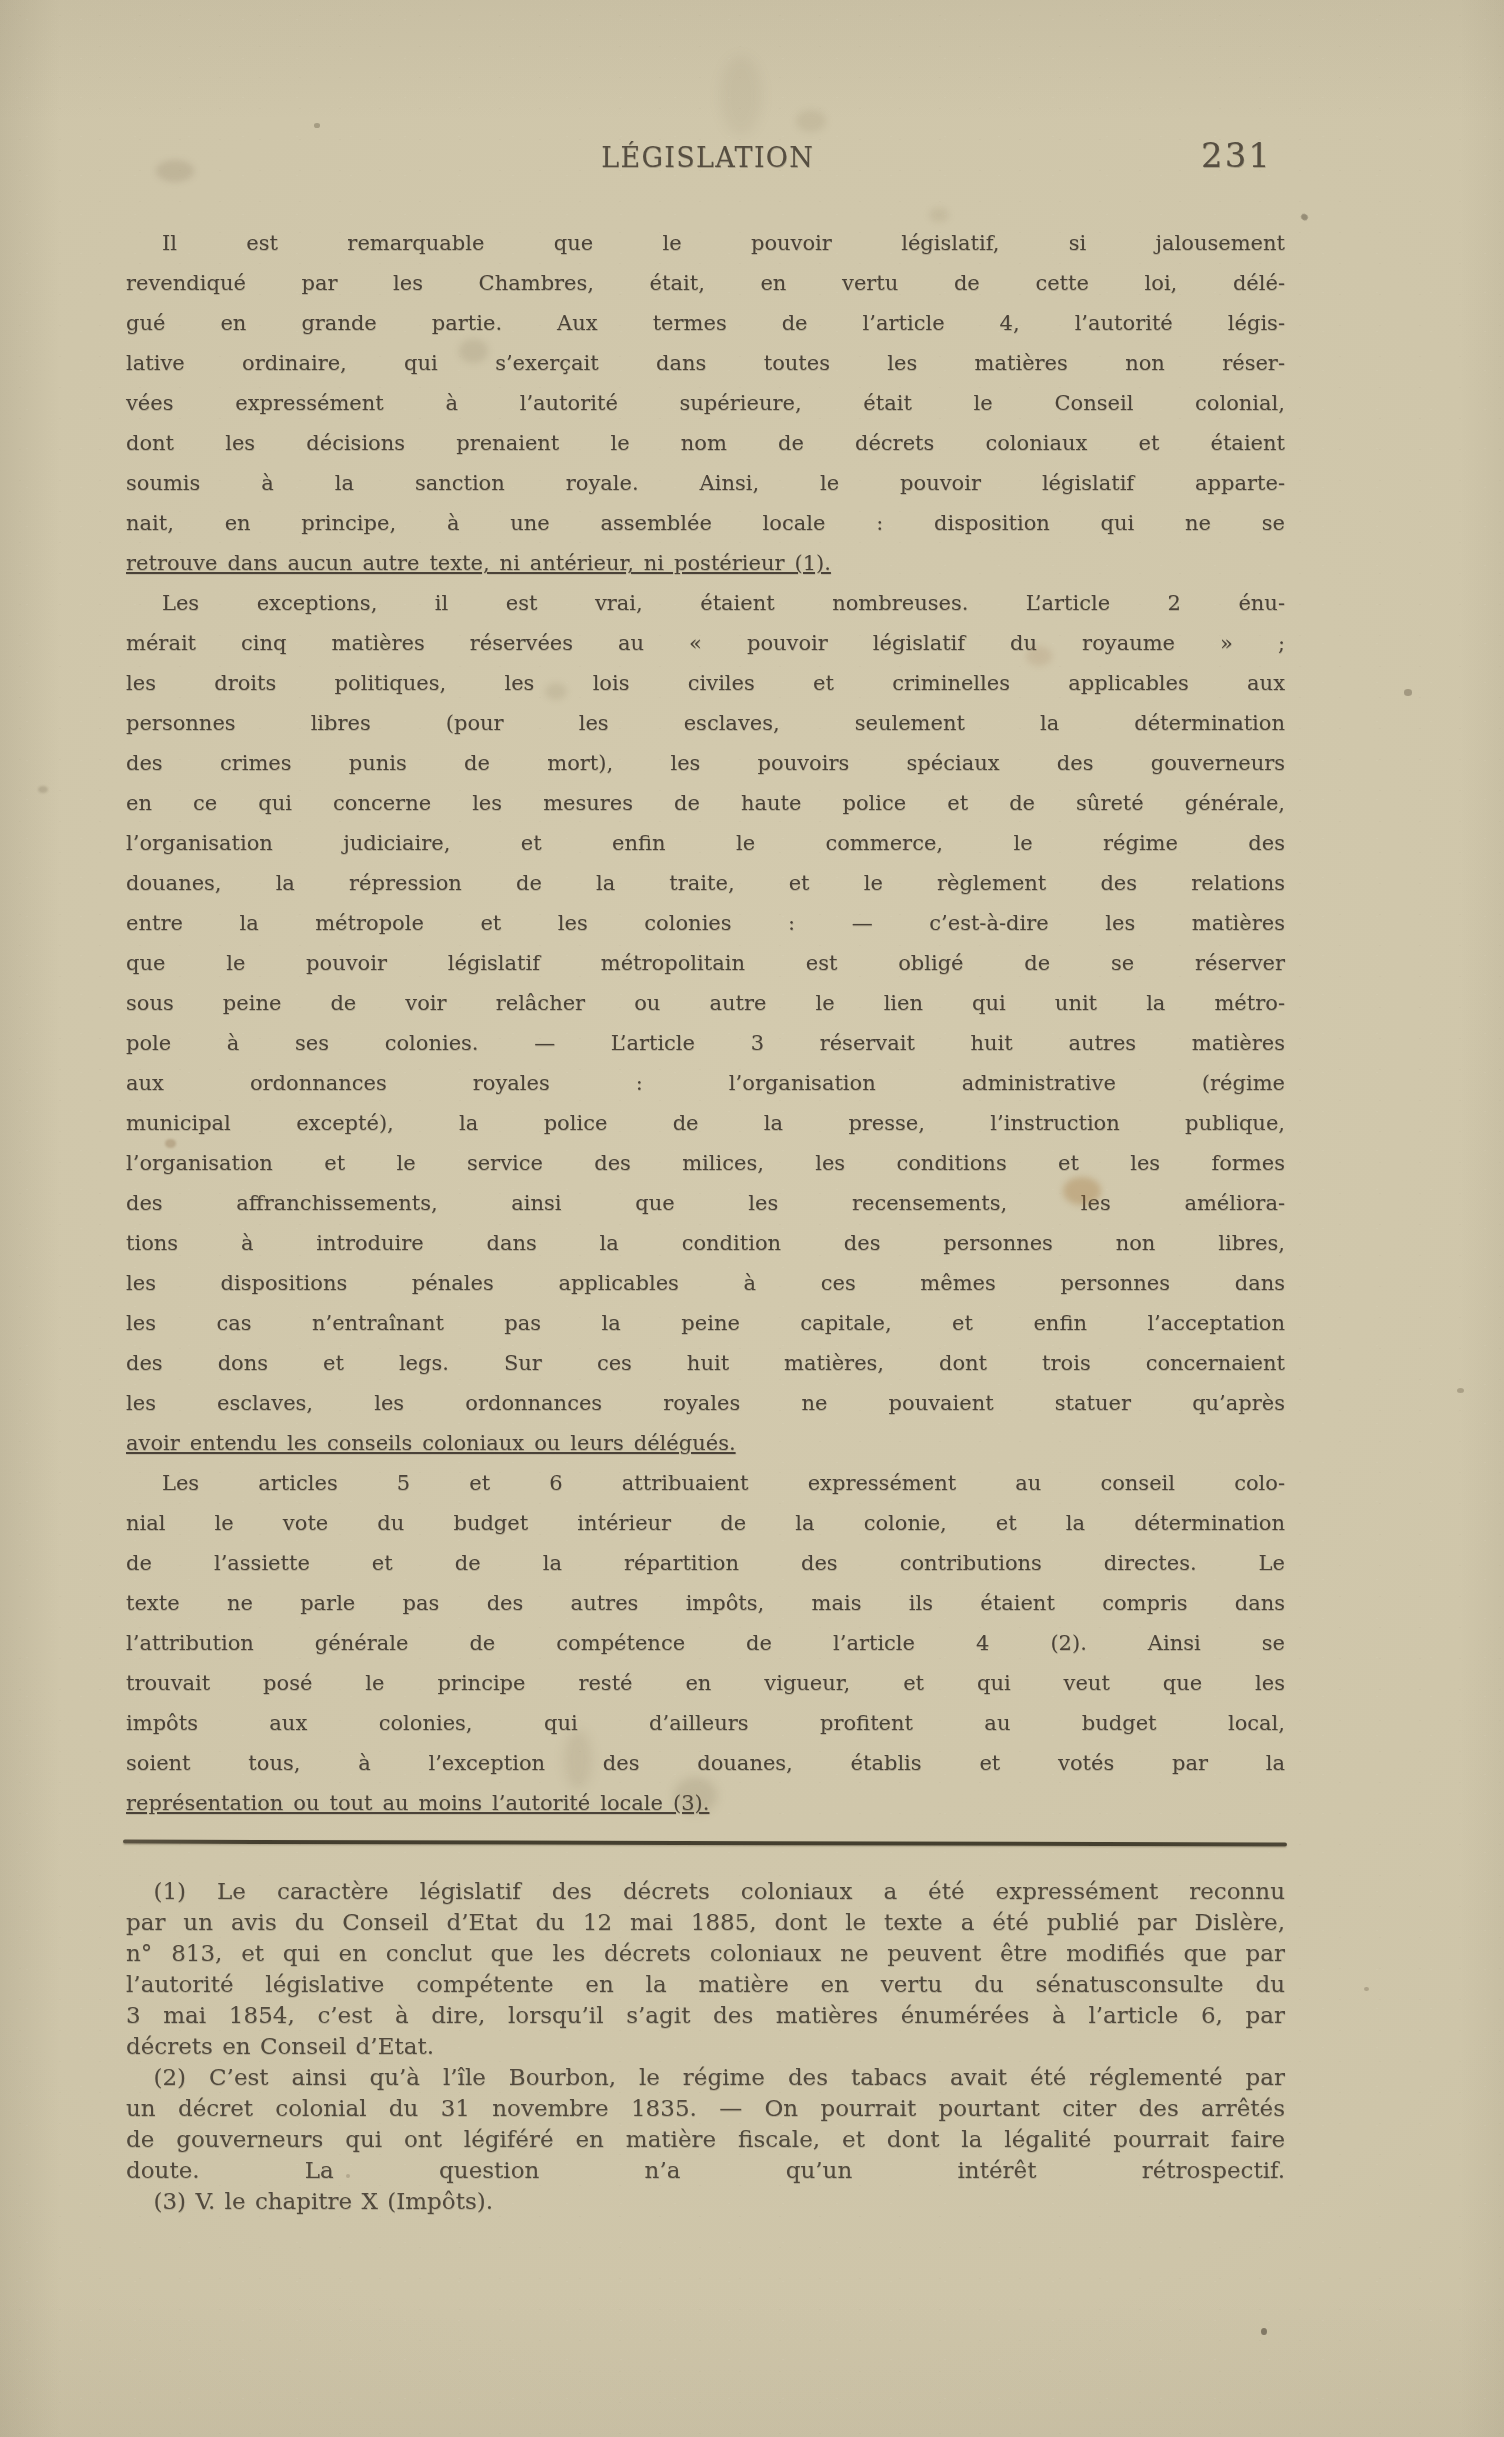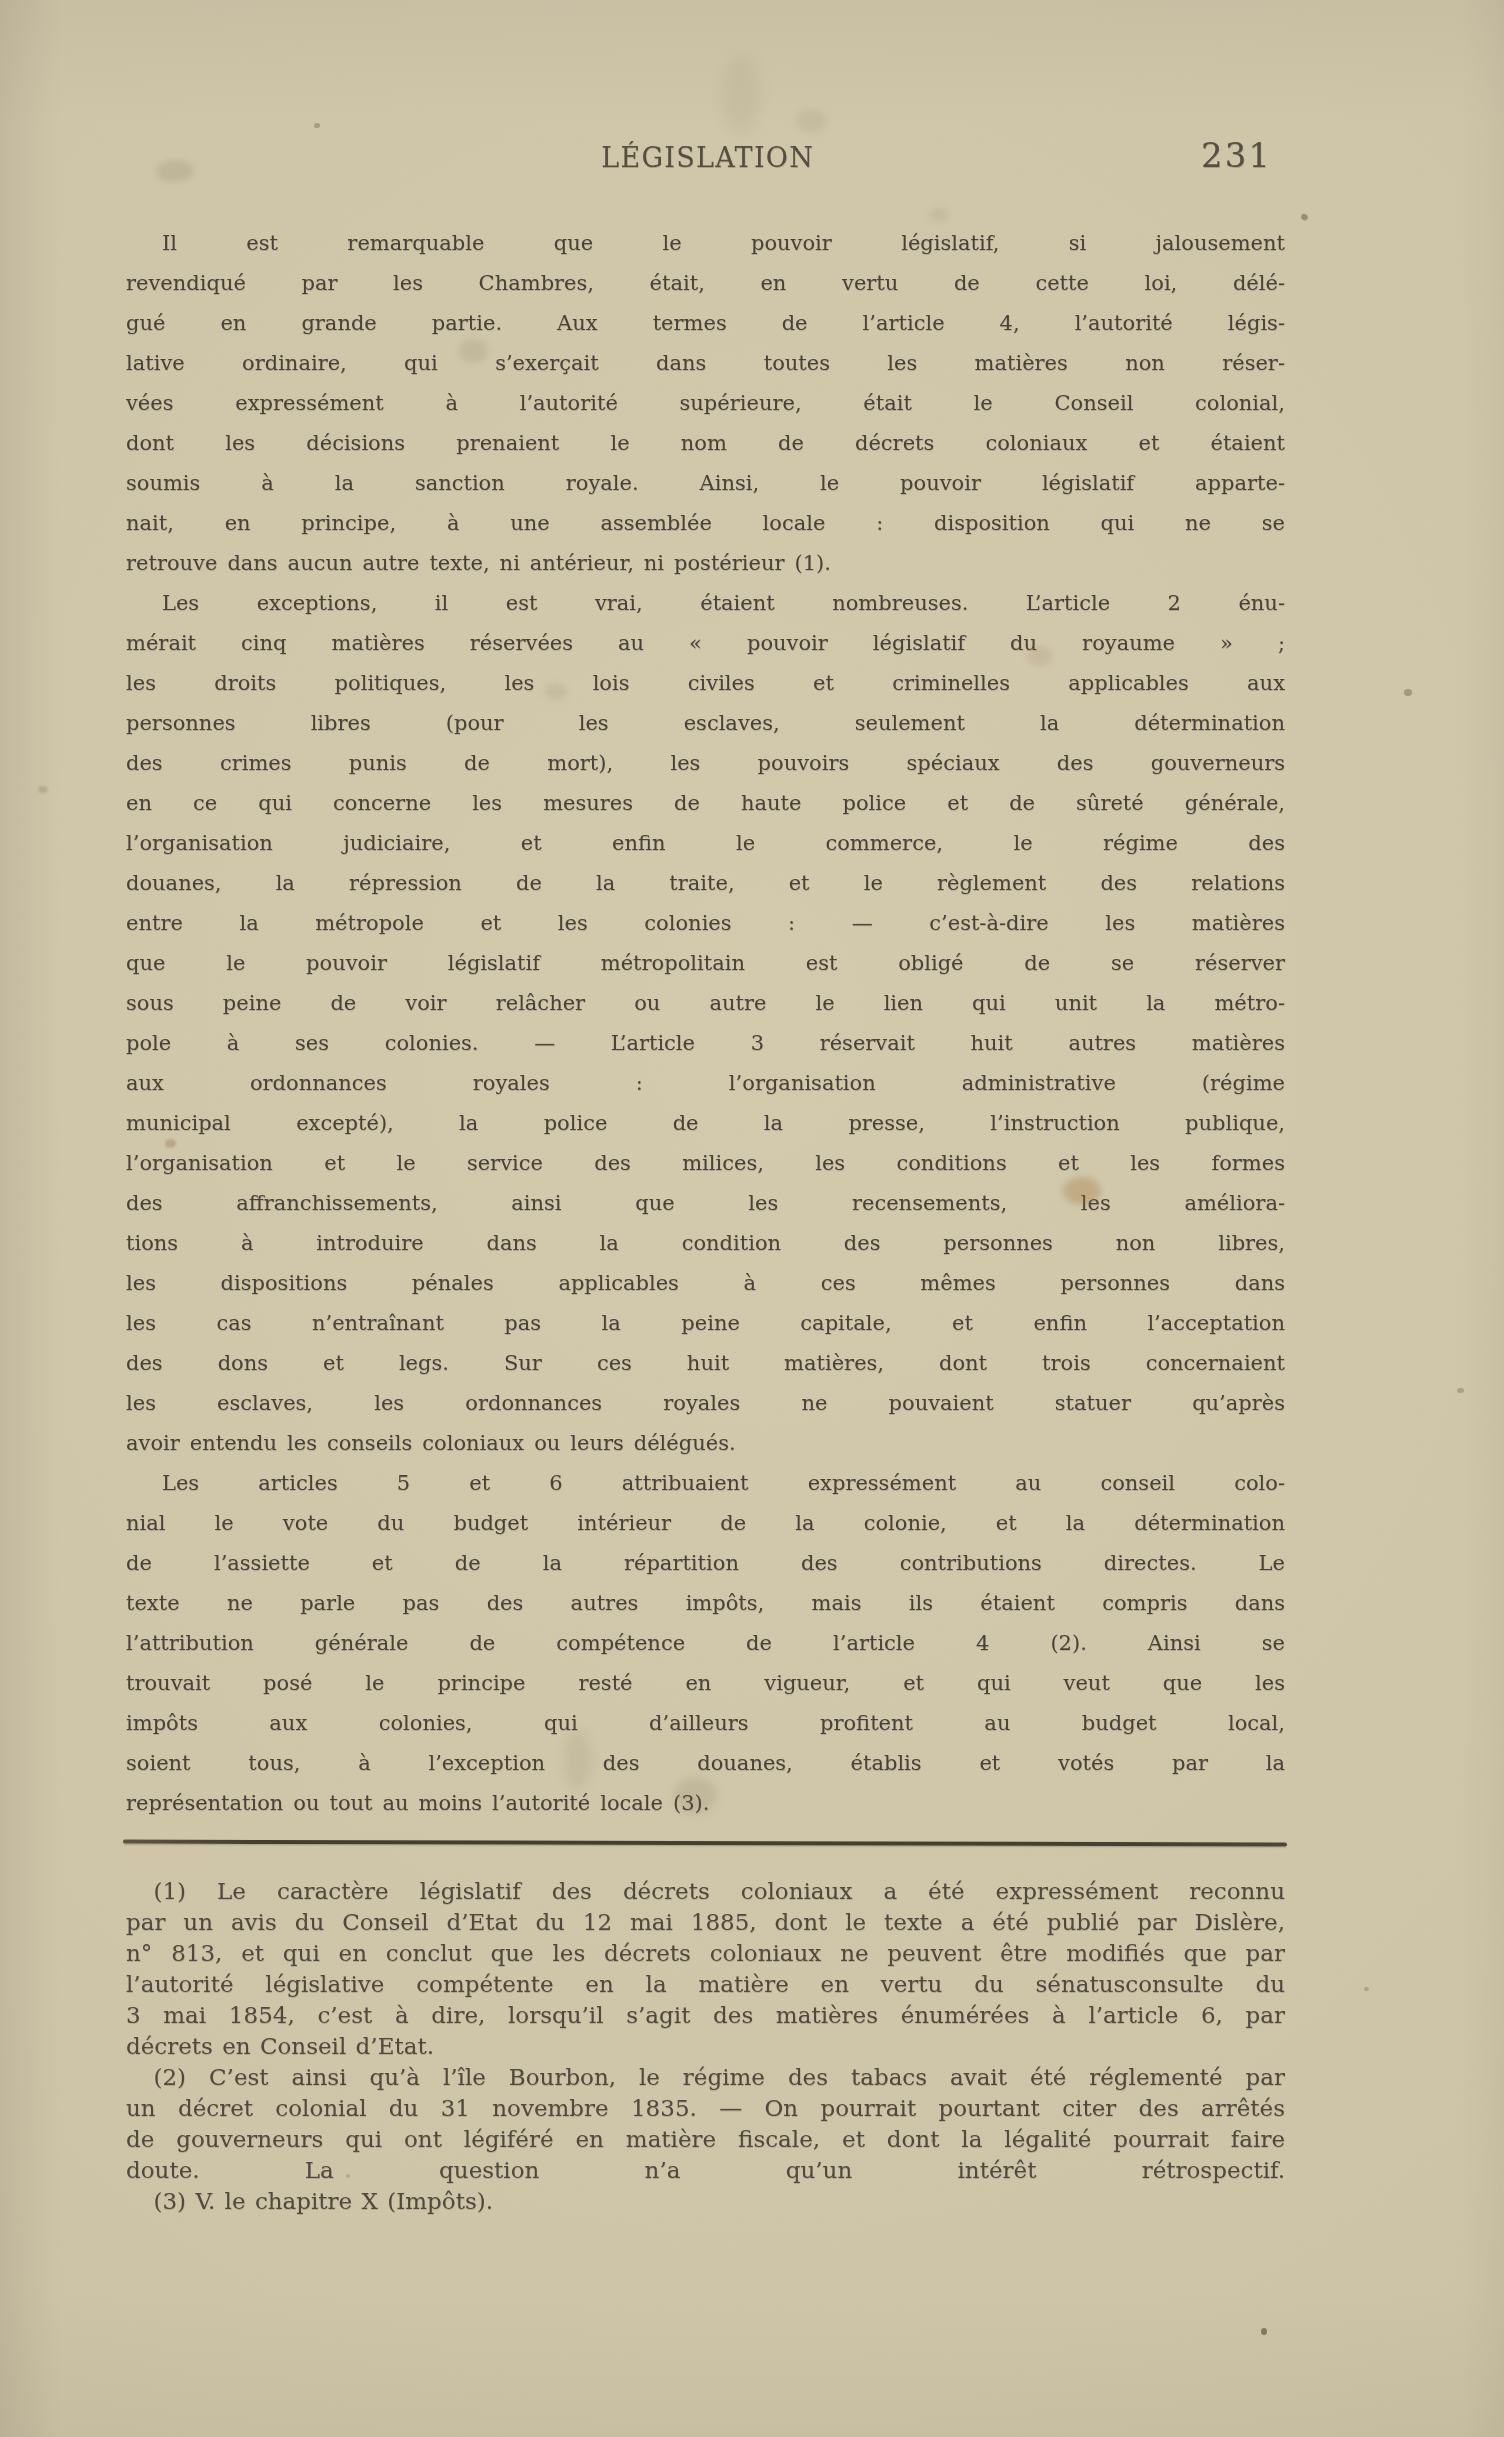--- a/index.html
+++ b/index.html
@@ -57,21 +57,21 @@
     word-spacing:3.3px;
     text-shadow:0.3px 0.6px 0 rgba(62,53,40,.22);
     margin-top:12px;
   }
   .body-line{
     height:40px; line-height:40px;
     text-align:justify; text-align-last:justify;
     white-space:normal;
   }
   .body-line.first{ text-indent:36px; }
-  .body-line.last{ text-align-last:left; }
+  .body-line.last{ text-align-last:left;text-decoration:underline; }
   
   .footnote-rule{
     position:absolute; left:123px; top:1841px;
     width:1164px; height:3.9px;
     background:linear-gradient(90deg,#5c5443 0%, #433d2e 12%, #45402f 88%, #4c4636 100%);
     border-radius:2.6px;
     transform:rotate(0.14deg);
     box-shadow:0 1.3px 1.3px rgba(120,108,82,.35);
   }
   

